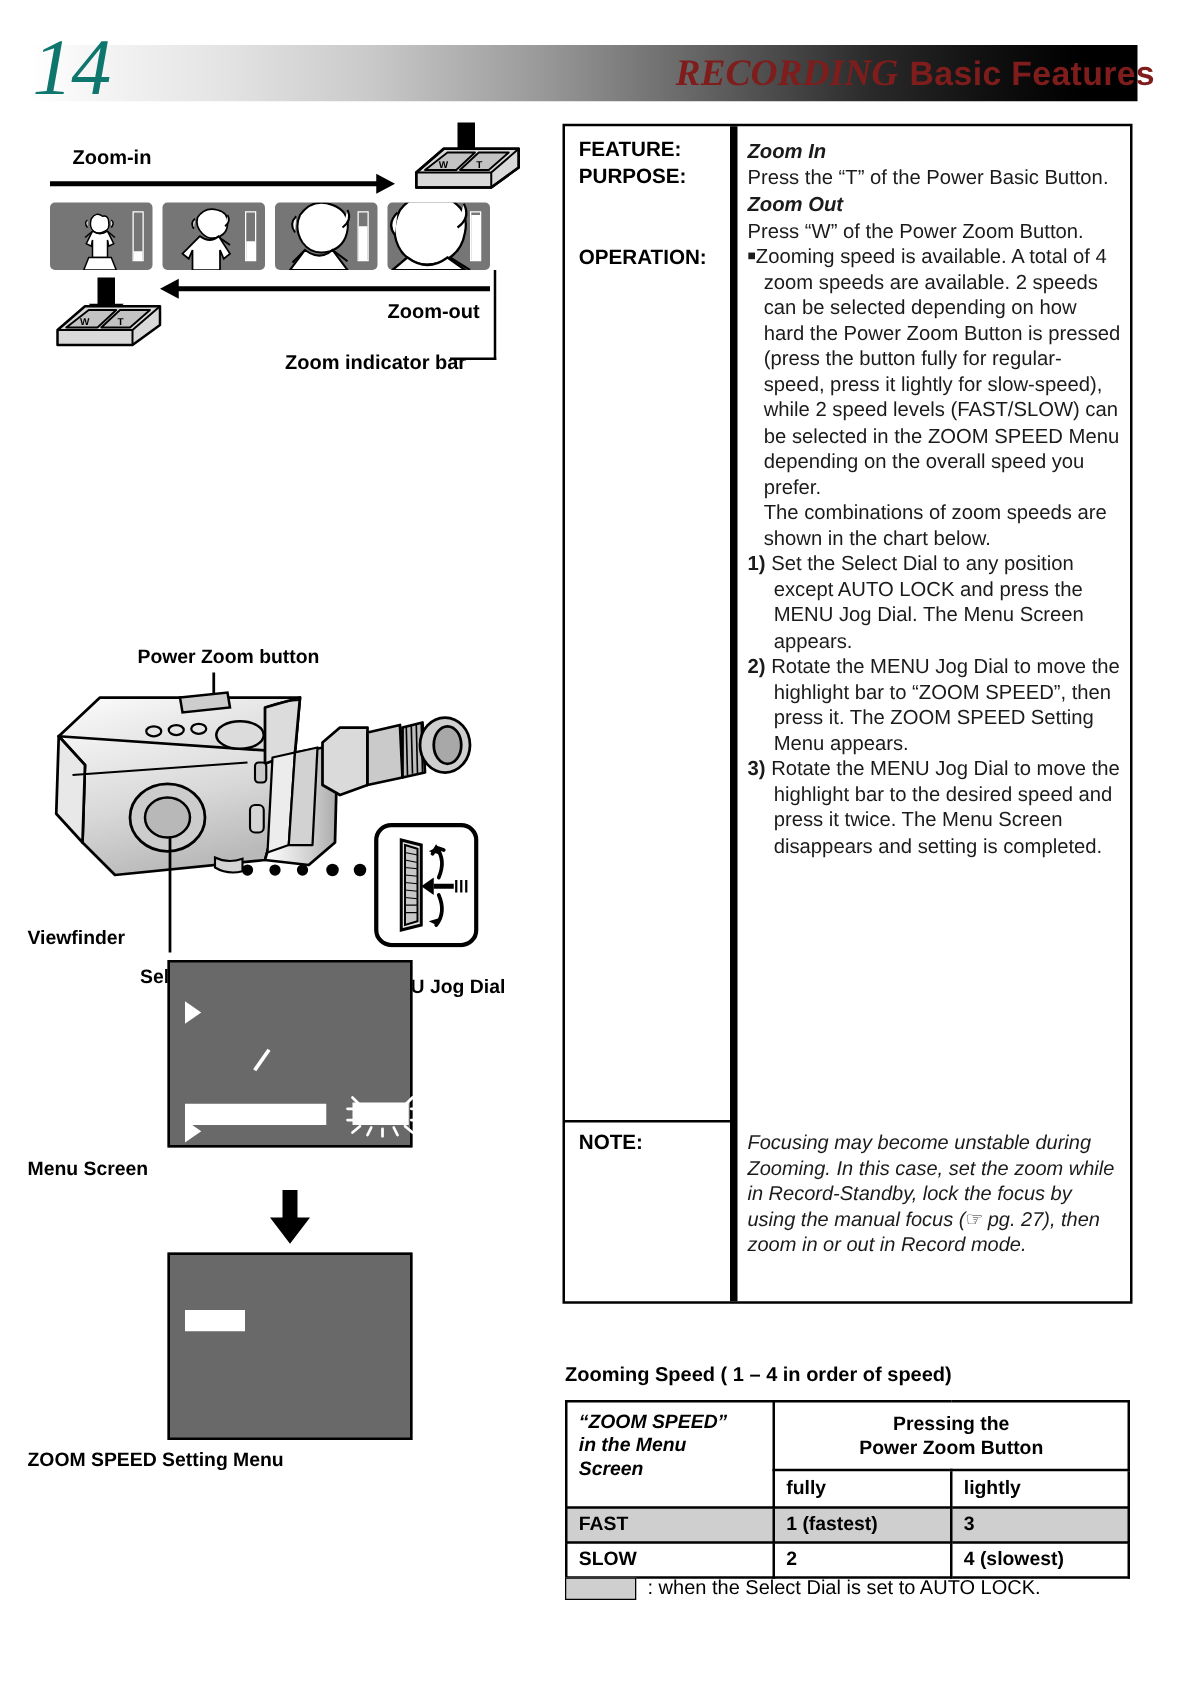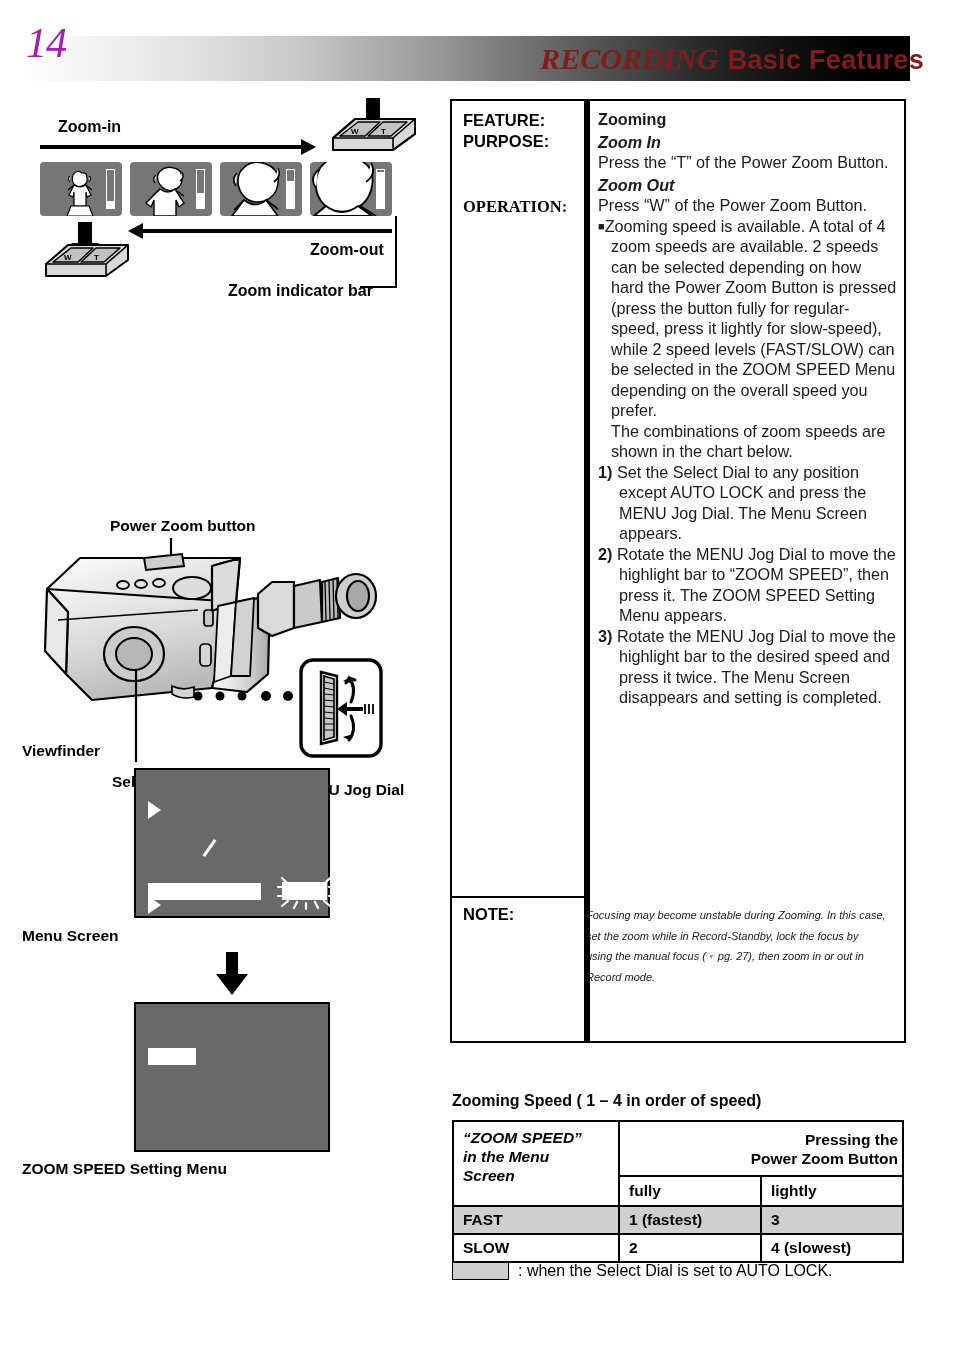--- a/index.html
+++ b/index.html
@@ -23,23 +23,23 @@
     background: linear-gradient(to right,
         #ffffff 0%, #f2f2f2 8%, #e3e3e3 18%,
         #c9c9c9 31%, #9a9a9a 46%, #5f5f5f 62%,
         #2a2a2a 76%, #111111 86%, #000000 95%);
   }
   #page-number {
     position: absolute;
     left: 26px; top: 22px;
     font-family: "Liberation Serif", serif;
     font-style: italic;
-    font-size: 42px;
+    font-size: 64px;
     font-weight: 400;
-    color: #a21caf;
+    color: #0f766e;
     letter-spacing: -1px;
     line-height: 1;
   }
   #header-title {
     position: absolute;
     right: 30px; top: 42px;
     color: #7f1d1d;
     font-size: 28px;
     line-height: 34px;
     white-space: nowrap;
@@ -160,21 +160,21 @@
   }
   #rp-note-rule {
     position:absolute; left:0; top:795px; width:132px; height:2px; background:#000;
   }
   .rp-key {
     position:absolute; left:11px;
     font-size:16.5px; font-weight:bold; white-space:nowrap;
   }
   #key-feature   { top: 10px; }
   #key-purpose   { top: 31px; }
-  #key-operation { top: 96px; font-family: Liberation Serif, serif; }
+  #key-operation { top: 96px; }
   #key-note      { top: 804px; }
 
   #rp-body {
     position:absolute;
     left:146px; top:8px; width:300px;
     font-size:16.2px;
     line-height:20.5px;
     color:#1b1b1b;
   }
   #rp-body p { margin:0; }
@@ -189,22 +189,22 @@
     vertical-align: 2px;
   }
   #rp-body .indent-para { padding-left:13px; }
   #rp-body .num-item {
     padding-left: 21px;
     text-indent: -21px;
   }
   #rp-body .num-item .num { font-weight:bold; }
   #rp-note {
     position:absolute;
-    left:134px; top:804px; width:300px;
-    font-size:11px; line-height:20.5px;
+    left:146px; top:804px; width:300px;
+    font-size:16px; line-height:20.5px;
     font-style:italic; color:#1b1b1b;
   }
   .hand-icon { font-style:normal; letter-spacing:-1px; }
 
   
   #table-caption {
     position:absolute; left:452px; top:1092px;
     font-size:16px; font-weight:bold; white-space:nowrap;
   }
   #speed-table {
@@ -214,21 +214,21 @@
     font-size:15.5px;
   }
   #speed-table td, #speed-table th {
     border:2px solid #000;
     padding:4px 9px;
     font-weight:bold;
     text-align:left;
     vertical-align:middle;
     background:#fff;
   }
-  #speed-table .c-head { text-align:right; line-height:19px; padding:6px 4px; }
+  #speed-table .c-head { text-align:center; line-height:19px; padding:6px 4px; }
   #speed-table .shaded td { background:#cfcfcf; }
   #speed-table .rowlbl { width:166px; }
   #speed-table .colmid { width: 142px; }
   #speed-table .firstcell { line-height:19px; padding-top:6px; padding-bottom:20px;font-style:italic; }
 
   #legend-row {
     position:absolute; left:452px; top:1262px;
     display:flex; align-items:flex-start; gap:9px;
     font-size:16px;
     white-space:nowrap;
@@ -529,23 +529,22 @@
 <div id="right-panel">
   <div id="rp-divider"></div>
   <div id="rp-note-rule"></div>
 
   <div class="rp-key" id="key-feature">FEATURE:</div>
   <div class="rp-key" id="key-purpose">PURPOSE:</div>
   <div class="rp-key" id="key-operation">OPERATION:</div>
   <div class="rp-key" id="key-note">NOTE:</div>
 
   <div id="rp-body">
-    <p class="bold">Zooming</p>
     <p class="bolditalic" style="margin-top:2px;">Zoom In</p>
-    <p>Press the “T” of the Power Zoom Button.</p>
+    <p>Press the “T” of the Power Basic Button.</p>
     <p class="bolditalic" style="margin-top:2px;">Zoom Out</p>
     <p>Press “W” of the Power Zoom Button.</p>
     <p class="bullet-item"><span class="bsq">■</span><span>Zooming speed is available. A total of 4 zoom speeds are available.  2 speeds can be selected depending on how hard the Power Zoom Button is pressed (press the button fully for regular-speed, press it lightly for slow-speed), while 2 speed levels (FAST/SLOW) can be selected  in the ZOOM SPEED Menu depending on the overall speed you prefer.</span></p>
     <p class="indent-para">The combinations of zoom speeds are shown in the chart below.</p>
     <p class="num-item"><span class="num">1)</span> <span>Set the Select Dial to any position except AUTO LOCK and press the MENU Jog Dial. The Menu Screen appears.</span></p>
     <p class="num-item"><span class="num">2)</span> <span>Rotate the MENU Jog Dial to move the highlight bar to “ZOOM SPEED”, then press it. The ZOOM SPEED Setting Menu appears.</span></p>
     <p class="num-item"><span class="num">3)</span> <span>Rotate the MENU Jog Dial to move the highlight bar to the desired speed and press it twice. The Menu Screen disappears and setting is completed.</span></p>
   </div>
 
   <div id="rp-note"><span>Focusing may become unstable during Zooming. In this case, set the zoom while in Record-Standby, lock the focus by using the manual focus (</span><span class="hand-icon">☞</span><span> pg. 27), then zoom in or out in Record mode.</span></div>

